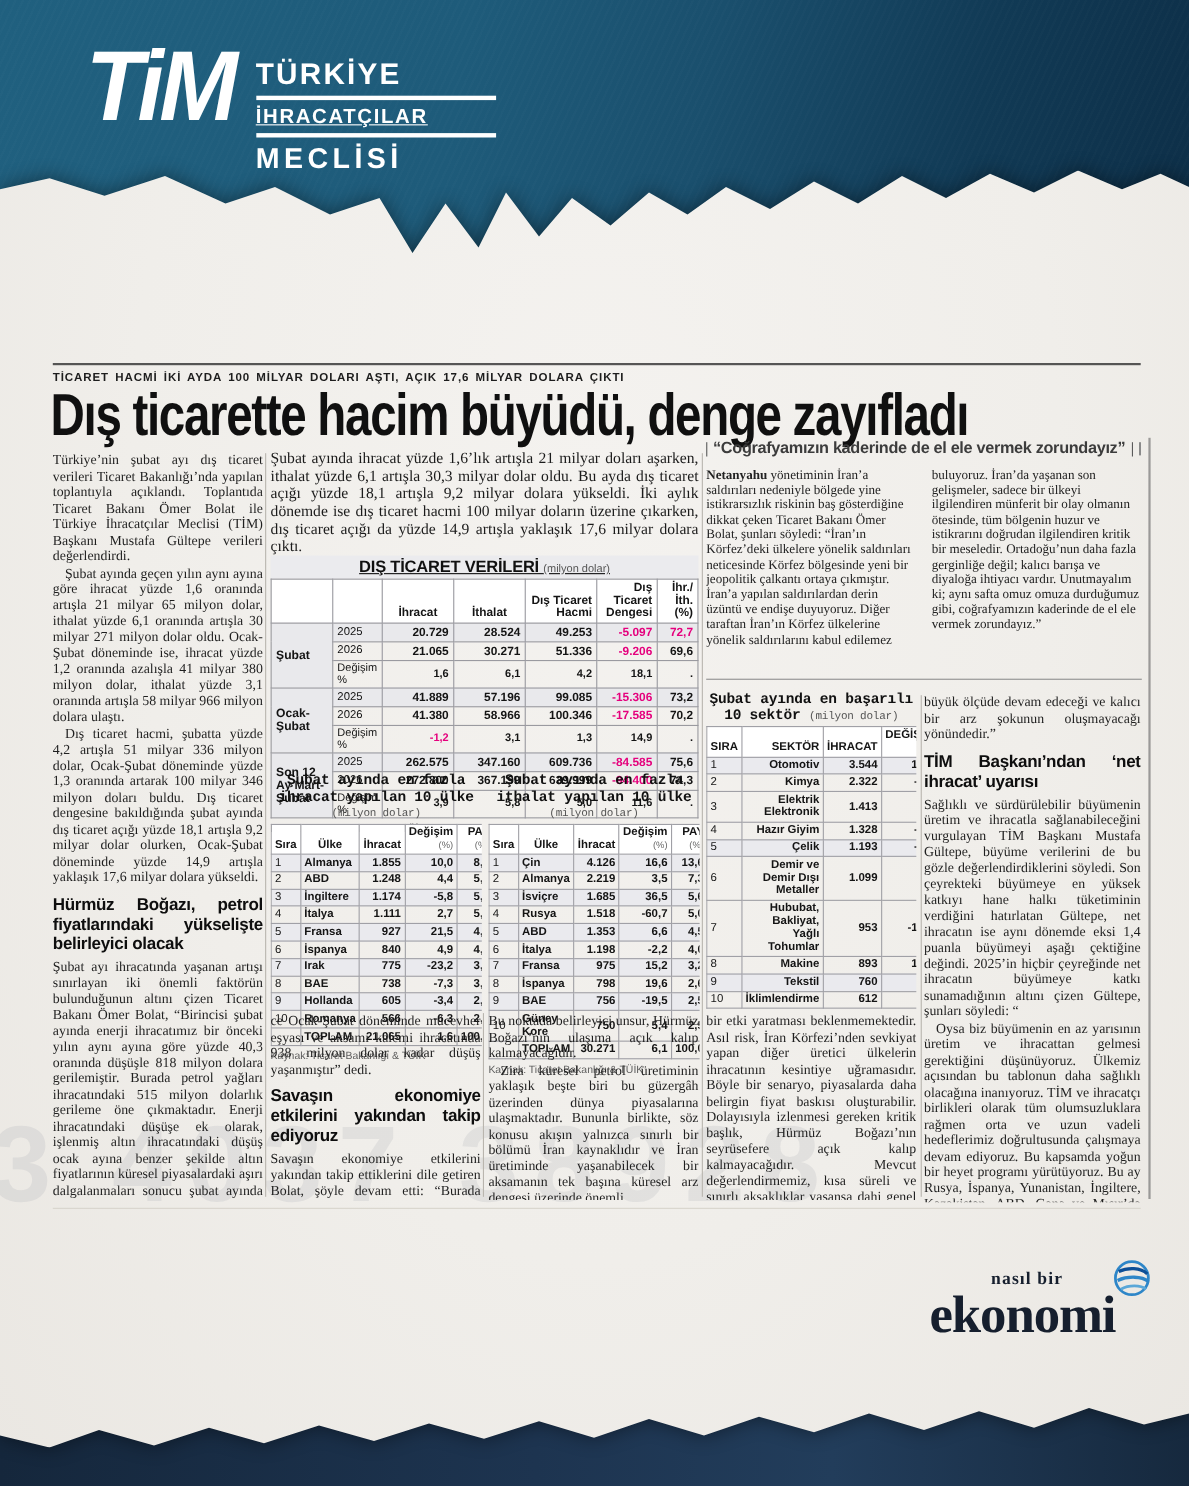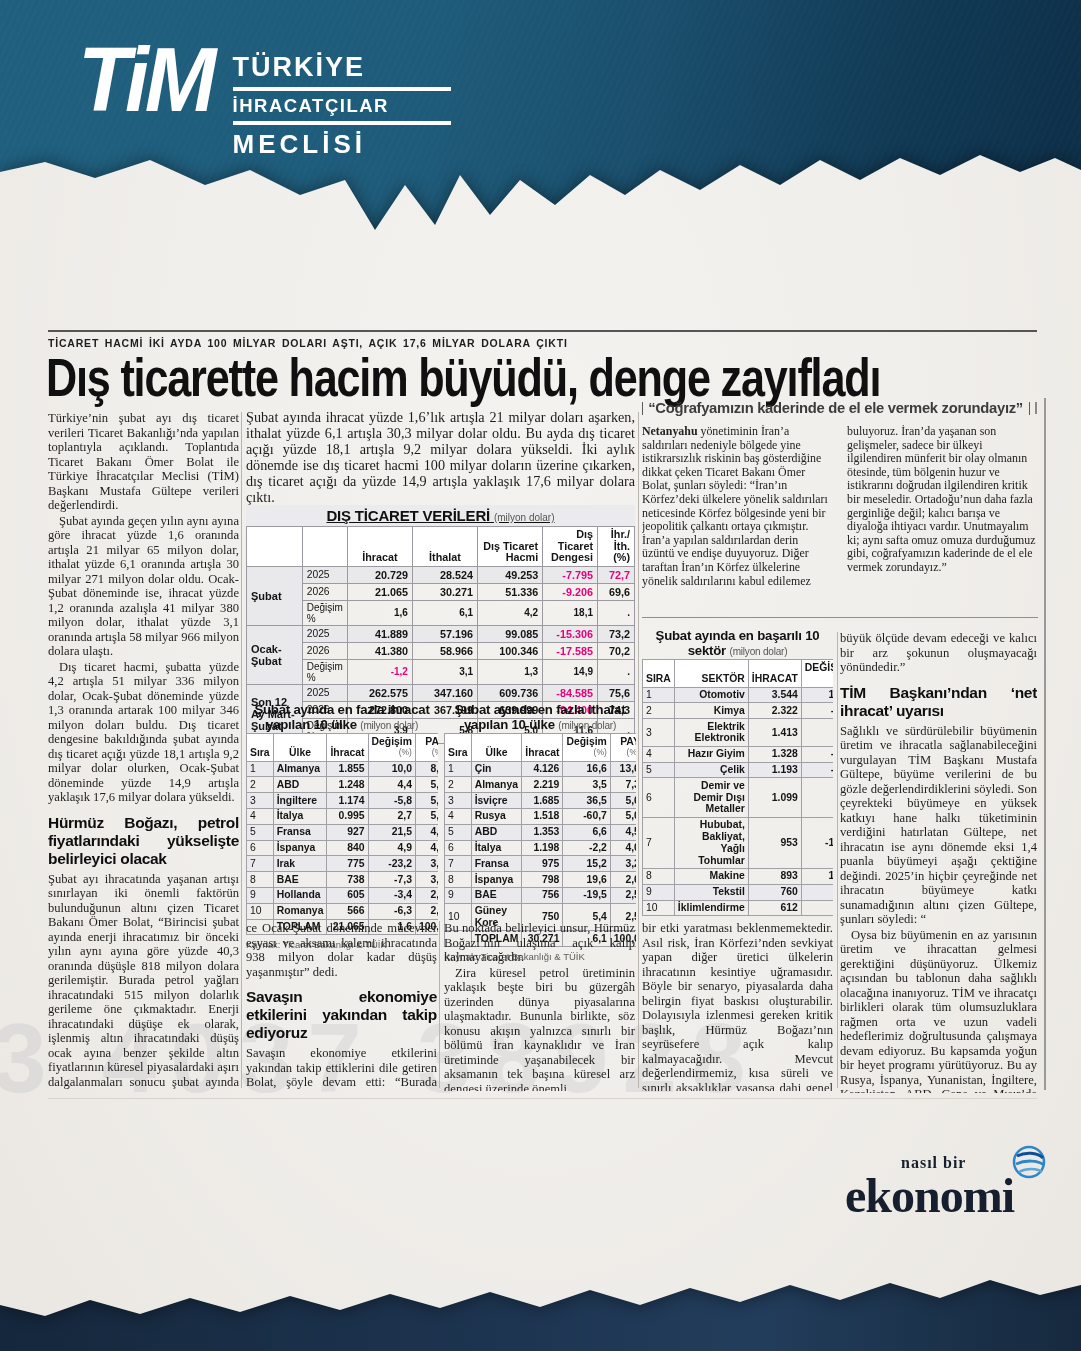--- a/index.html
+++ b/index.html
@@ -11,21 +11,21 @@
   .band-top::after{content:"";position:absolute;inset:0;opacity:.25;
     background:repeating-linear-gradient(115deg,rgba(255,255,255,.05) 0 2px,transparent 2px 6px);}
   .band-bottom{position:absolute;left:0;top:1200px;width:1081px;height:151px;
     background:linear-gradient(90deg,#15273c 0%,#1d3450 45%,#223d5b 70%,#16293e 100%);}
   
   .tim-logo{position:absolute;left:78px;top:36px;display:flex;align-items:flex-start;gap:20px;color:#fff;}
   .tim-word{font-size:86px;line-height:86px;font-weight:800;font-style:italic;letter-spacing:-4px;
     transform:scaleY(1.05);}
   .tim-stack{margin-top:16px;width:218px;}
   .tim-stack .l1{font-size:27px;font-weight:800;letter-spacing:2px;padding-bottom:4px;border-bottom:4px solid #fff;}
-  .tim-stack .l2{font-size:18.5px;font-weight:700;letter-spacing:1.5px;padding:4px 0 4px;border-bottom:4px solid #fff;}
+  .tim-stack .l2{font-size:18.5px;font-weight:700;letter-spacing:1.5px;padding:4px 0 4px;border-bottom:4px solid #fff;text-decoration:underline;}
   .tim-stack .l3{font-size:26px;font-weight:800;letter-spacing:4px;padding-top:4px;}
   
   .paper-wrap{position:absolute;inset:0;filter:drop-shadow(0 0 9px rgba(0,0,0,.45));}
   .paper{position:absolute;inset:0;
     background:radial-gradient(ellipse at 50% 32%,#f4f2ef 0%,#f0eeea 55%,#eae7e2 100%);
     clip-path:polygon(0px 172px,45px 162px,95px 178px,150px 160px,205px 185px,250px 170px,300px 195px,
       345px 180px,375px 230px,405px 185px,435px 225px,460px 175px,490px 215px,520px 180px,555px 205px,
       590px 175px,625px 195px,660px 170px,700px 190px,740px 165px,780px 185px,820px 160px,860px 180px,
       900px 158px,940px 175px,980px 155px,1020px 172px,1055px 158px,1081px 170px,
       1081px 1285px,1040px 1295px,990px 1280px,940px 1298px,890px 1283px,840px 1300px,790px 1285px,
@@ -48,21 +48,21 @@
   .vrule{position:absolute;width:1px;background:#b9b5ae;}
   .lead{position:absolute;left:246px;top:409px;width:389px;font-family:"Liberation Serif",serif;
     font-size:14.2px;line-height:16.1px;color:#1b1b1b;text-align:justify;}
   .page-edge{position:absolute;left:1044px;top:398px;width:2px;height:692px;background:#6d6d6d;opacity:.65;}
   .clip-bottom-line{position:absolute;left:48px;top:1098px;width:989px;height:1px;background:#d8d4cd;}
   .watermark{position:absolute;left:-8px;top:1002px;font-size:98px;font-weight:800;
     color:rgba(80,90,110,.09);letter-spacing:14px;white-space:nowrap;}
   
   table{border-collapse:collapse;width:100%;}
   .src{font-size:9.5px;color:#5c5c5c;margin-top:4px;font-family:"Liberation Sans",sans-serif;}
-  .tbl-title{font-weight:800;font-size:13.2px;line-height:14.5px;color:#111;text-align:center;letter-spacing:-.2px;}
+  .tbl-title{font-weight:800;font-size:13.2px;line-height:14.5px;color:#111;text-align:center;letter-spacing:-.2px;font-family:Liberation Mono, monospace;}
   .tbl-title .unit{font-weight:400;font-size:10px;color:#555;}
   
   .trade{position:absolute;left:246px;top:505px;width:389px;}
   .trade .ttitle{background:#ebebee;text-align:center;font-weight:800;font-size:15px;letter-spacing:-.2px;
     color:#101010;padding:2px 0;text-decoration:underline;}
   .trade .ttitle .unit{font-weight:400;font-size:10px;color:#555;letter-spacing:0;}
   .trade td,.trade th{border:1px solid #9a9aa0;font-size:10.8px;padding:2px 4px;color:#141414;}
   .trade th{font-weight:700;line-height:11.5px;vertical-align:bottom;background:#fff;}
   .trade td.num{text-align:right;font-weight:700;}
   .trade td.lab{font-weight:700;font-size:11px;background:#fff;}
@@ -159,21 +159,21 @@
                 <th style="text-align: right; width: 32px;">İhr./<br>İth. (%)</th>
               </tr>
             </thead>
         <tbody>
               <tr class="shade">
                 <td class="lab" rowspan="3" style="width: 56px;">Şubat</td>
                 <td class="sub">2025</td>
                 <td class="num">20.729</td>
                 <td class="num">28.524</td>
                 <td class="num">49.253</td>
-                <td class="num neg">-7.795</td>
+                <td class="num neg">-5.097</td>
                 <td class="num hl">72,7</td>
               </tr>
               <tr>
                 <td class="sub">2026</td>
                 <td class="num">21.065</td>
                 <td class="num">30.271</td>
                 <td class="num">51.336</td>
                 <td class="num neg">-9.206</td>
                 <td class="num">69,6</td>
               </tr>
@@ -273,21 +273,21 @@
               <tr class="shade">
                 <td>3</td>
                 <td class="name">İngiltere</td>
                 <td class="num">1.174</td>
                 <td class="num">-5,8</td>
                 <td class="num">5,6</td>
               </tr>
               <tr>
                 <td>4</td>
                 <td class="name">İtalya</td>
-                <td class="num">0.995</td>
+                <td class="num">1.111</td>
                 <td class="num">2,7</td>
                 <td class="num">5,3</td>
               </tr>
               <tr class="shade">
                 <td>5</td>
                 <td class="name">Fransa</td>
                 <td class="num">927</td>
                 <td class="num">21,5</td>
                 <td class="num">4,4</td>
               </tr>

